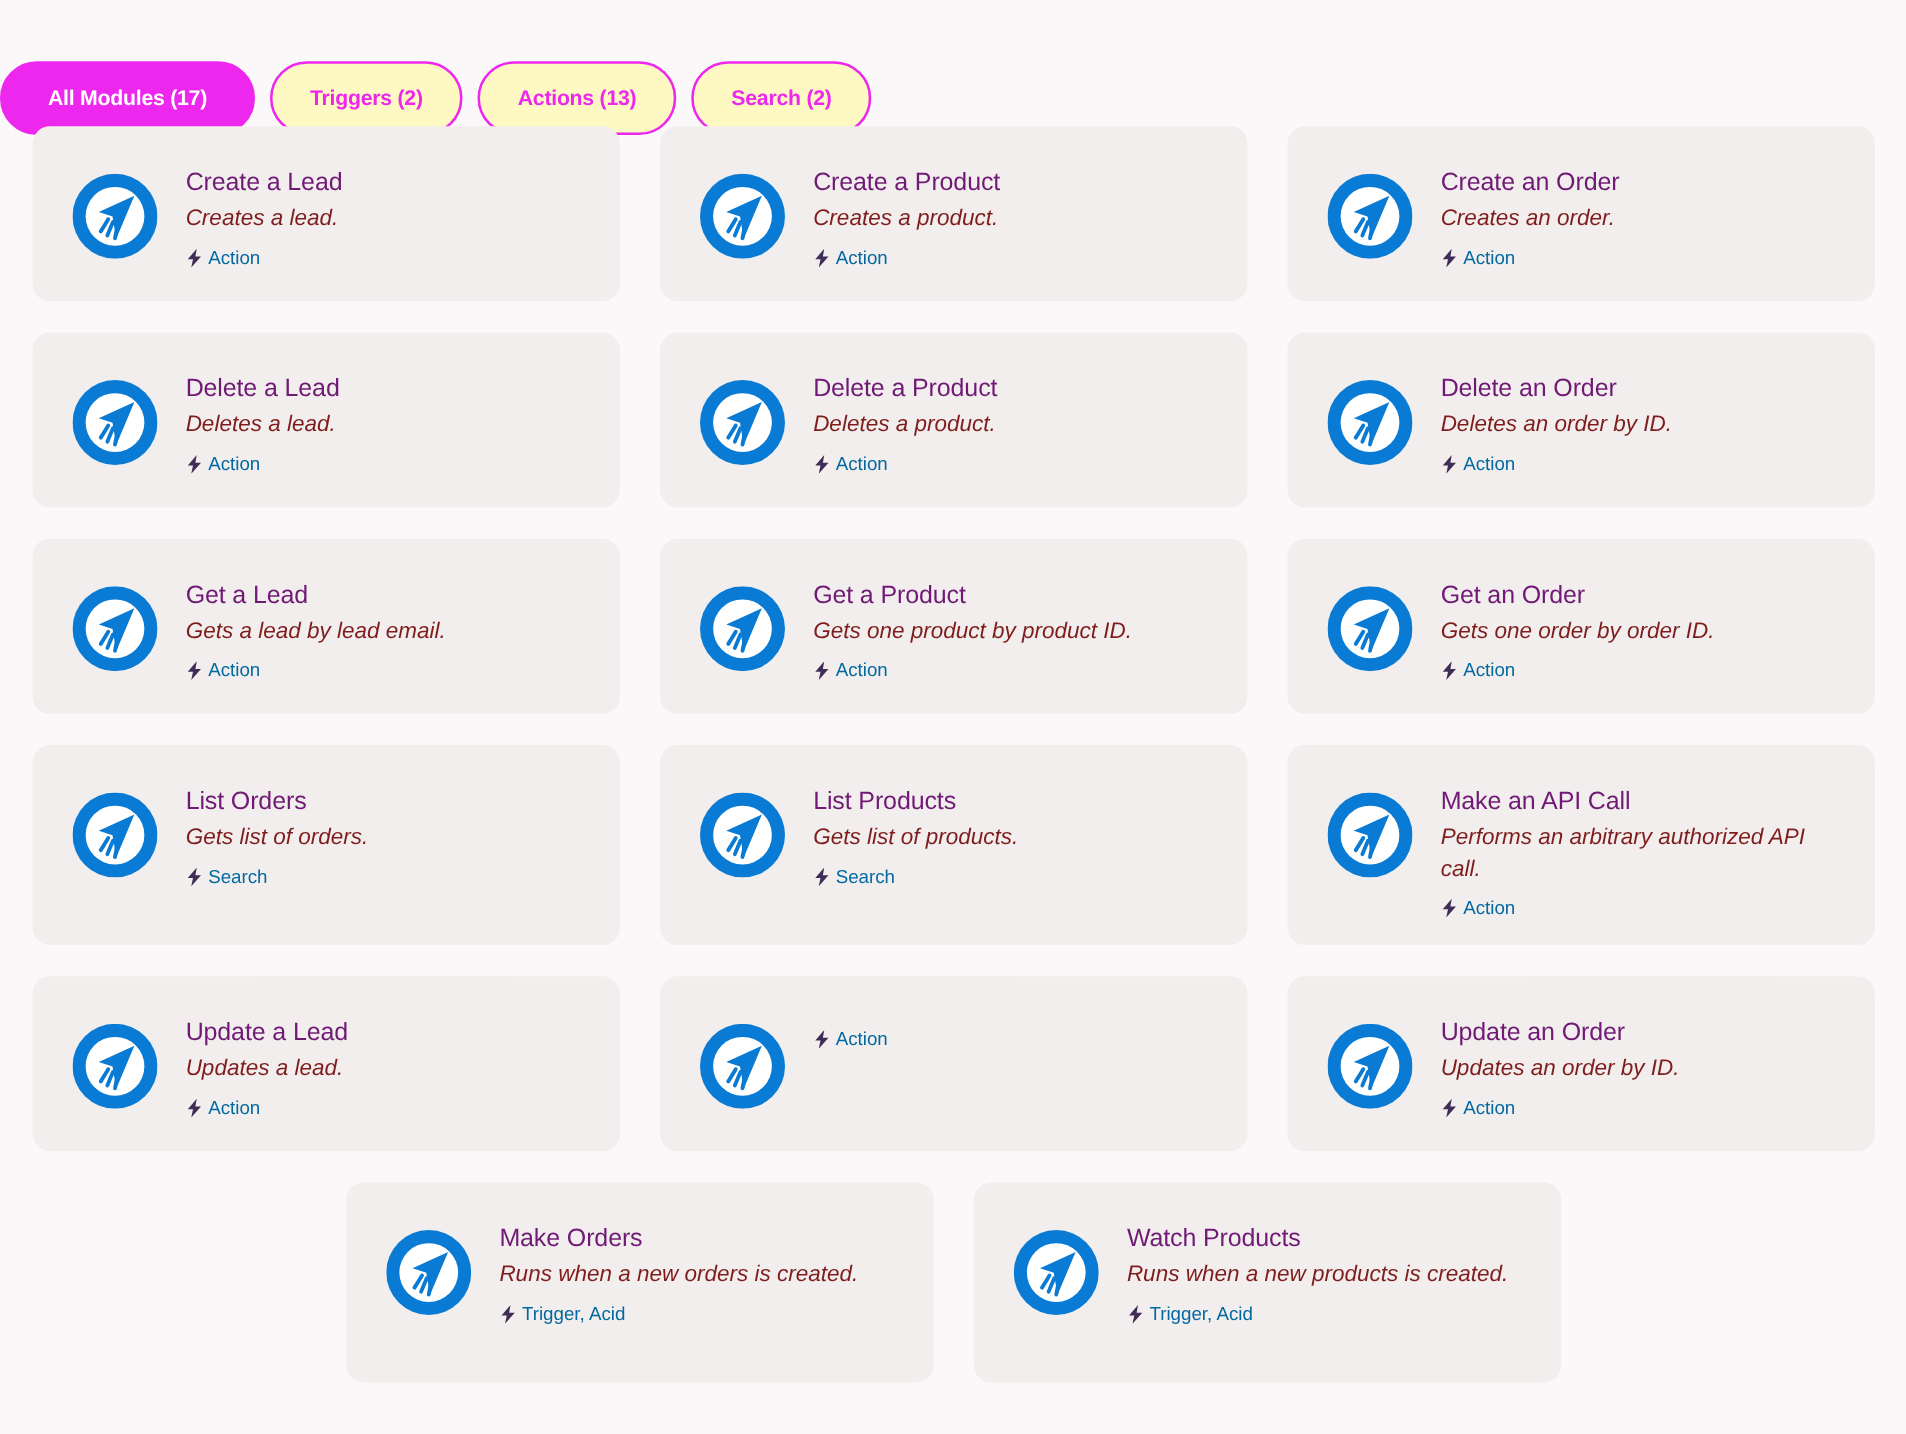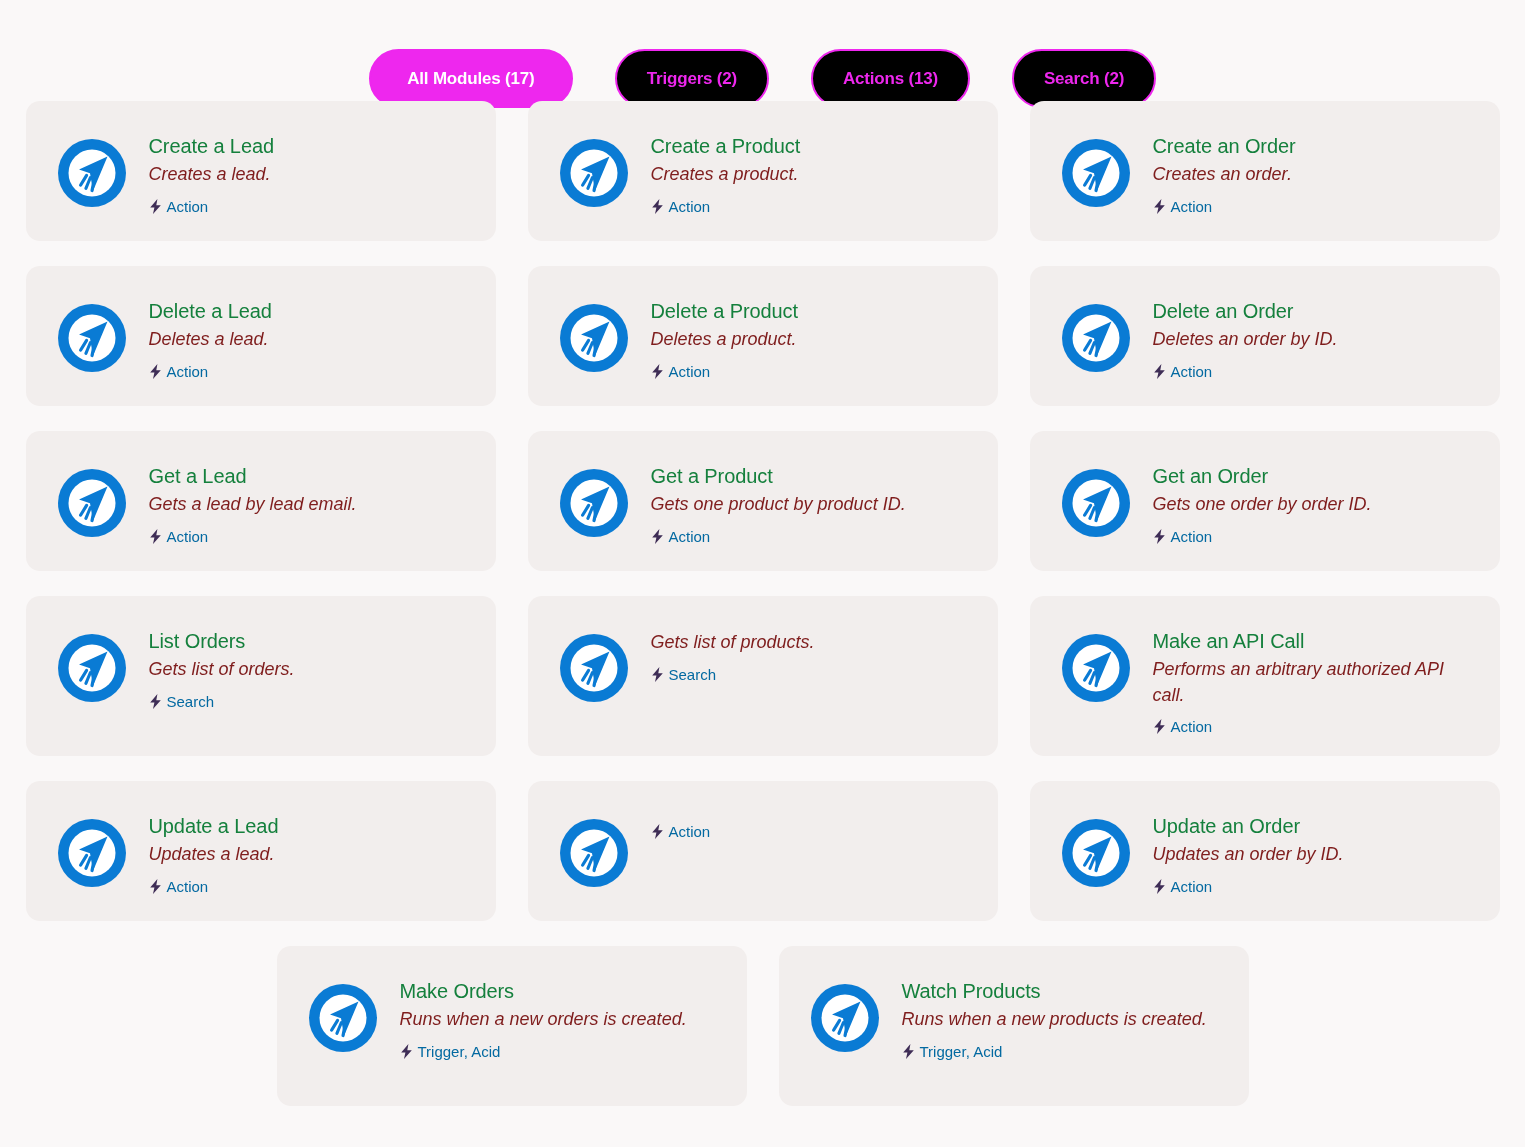--- a/index.html
+++ b/index.html
@@ -16,23 +16,23 @@
   .page {
     position: relative;
     width: 1525px;
     height: 1147px;
     background: #faf8f8;
   }
 
   
   .tabbar {
     display: flex;
-    justify-content: center;
+    justify-content: flex-start;
     align-items: center;
-    gap: 42px;
+    gap: 12px;
     padding-top: 56px;
     height: 101px;
   }
 
   .tab {
     height: 59px;
     border-radius: 30px;
     display: flex;
     align-items: center;
     justify-content: center;
@@ -46,21 +46,21 @@
   }
 
   .tab.active {
     background: #ee27ee;
     color: #ffffff;
     border: 2px solid #ee27ee;
     min-width: 204px;
   }
 
   .tab.inactive {
-    background: #000000;
+    background: #fef9c3;
     color: #ee27ee;
     border: 2px solid #ee27ee;
   }
 
   
   .grid {
     width: 1477px;
     margin: 0 auto;
     padding: 0;
     display: grid;
@@ -94,21 +94,21 @@
 
   .card-body {
     flex: 1 1 auto;
     min-width: 0;
     padding-top: 2px;
   }
 
   .card-title {
     font-size: 20px;
     font-weight: 400;
-    color: #15803d;
+    color: #701a75;
     line-height: 1.35;
     letter-spacing: -0.1px;
   }
 
   .card-desc {
     font-size: 18px;
     font-weight: 400;
     color: #7f1d1d;
     line-height: 1.42;
     margin-top: 2px;
@@ -404,20 +404,21 @@
           <svg viewBox="0 0 68 68" xmlns="http://www.w3.org/2000/svg" aria-hidden="true">
             <circle cx="34" cy="34" r="34" fill="#0a7bd4"></circle>
             <circle cx="34" cy="34" r="23.5" fill="#ffffff"></circle>
             <path d="M49.5 17.5 L21.0 30.5 L32.0 34.2 L35.0 52.0 Z" fill="#0a7bd4"></path>
             <path d="M28.6 36.4 C26.8 39.4 24.4 43.3 22.6 46.1" stroke="#0a7bd4" stroke-width="3.1" stroke-linecap="round" fill="none"></path>
             <path d="M32.4 38.6 C31.0 41.9 29.2 46.2 27.9 49.3" stroke="#0a7bd4" stroke-width="3.1" stroke-linecap="round" fill="none"></path>
             <path d="M36.2 40.6 C35.5 44.0 34.6 48.4 34.0 51.6" stroke="#0a7bd4" stroke-width="3.1" stroke-linecap="round" fill="none"></path>
           </svg>
         </div>
         <div class="card-body">
+          <div class="card-title">List Products</div>
           <div class="card-desc">Gets list of products.</div>
           <div class="card-meta">
             <span class="bolt">
               <svg viewBox="0 0 13 15" xmlns="http://www.w3.org/2000/svg" aria-hidden="true">
                 <path d="M8.4 0 L1.2 8.4 L5.4 8.4 L4.0 15 L11.8 6.2 L7.3 6.2 Z" fill="#3f2d56"></path>
               </svg>
             </span>
             <span>Search</span>
           </div>
         </div>

